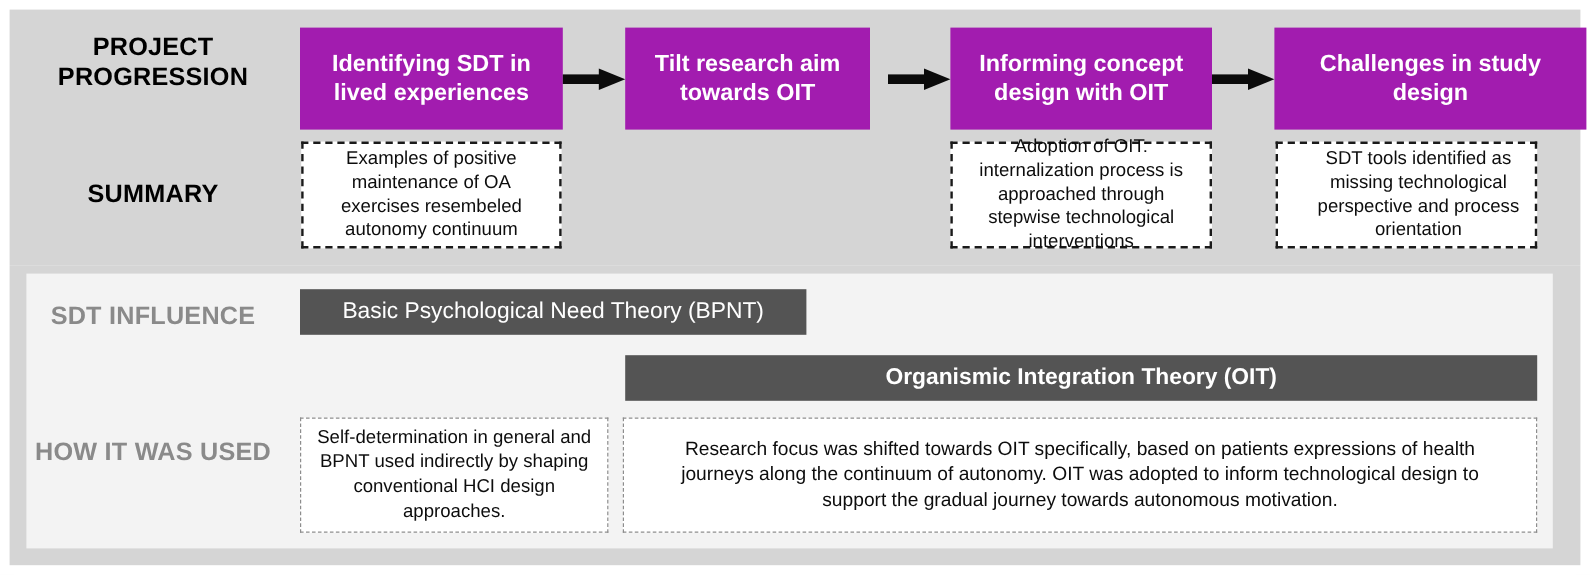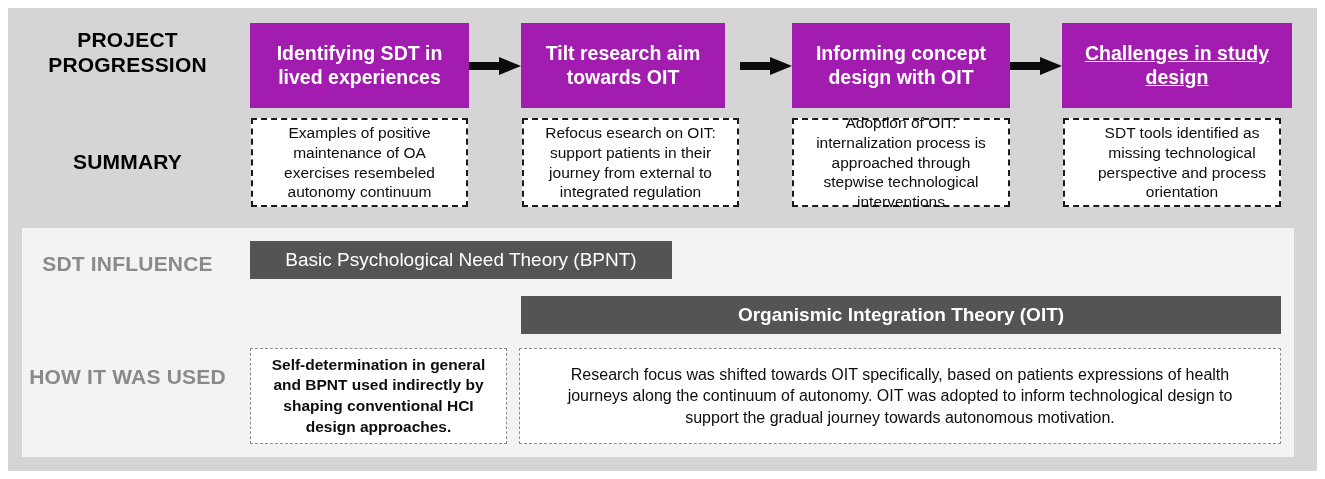--- a/index.html
+++ b/index.html
@@ -88,21 +88,21 @@
     justify-content: center;
     text-align: center;
     padding: 4px 10px;
     box-sizing: border-box;
     top: 23px;
     height: 85px;
   }
   #stage-0 { left: 250px;  width: 219px; }
   #stage-1 { left: 521px;  width: 204px; }
   #stage-2 { left: 792px;  width: 218px; }
-  #stage-3 { left: 1062px; width: 230px; text-decoration: underline; }
+  #stage-3 { left: 1062px; width: 260px; }
 
   
   .arrow {
     position: absolute;
     top: 57px;
     width: 52px;
     height: 18px;
   }
   #arrow-0 { left: 469px; }
   #arrow-1 { left: 740px; }
@@ -184,21 +184,20 @@
     top: 348px;
     height: 96px;
     color: #0d0d0d;
     font-size: 15.5px;
     line-height: 1.33;
   }
   #usage-0 {
     left: 250px;
     width: 257px;
     padding: 17px 10px;
-    font-weight: bold;
   }
   #usage-1 {
     left: 519px;
     width: 762px;
     padding: 5px 26px;
     font-size: 16px;
   }
 </style>
 </head>
 <body>
@@ -227,21 +226,20 @@
   <div class="arrow" id="arrow-1">
     <span class="shaft"></span>
     <span class="head"></span>
   </div>
   <div class="arrow" id="arrow-2">
     <span class="shaft"></span>
     <span class="head"></span>
   </div>
 
   <div class="dashed-box summary-box" id="summary-0">Examples of positive maintenance of OA exercises resembeled autonomy continuum</div>
-  <div class="dashed-box summary-box" id="summary-1">Refocus esearch on OIT: support patients in their journey from external to integrated regulation</div>
   <div class="dashed-box summary-box" id="summary-2">Adoption of OIT: internalization process is approached through stepwise technological interventions</div>
   <div class="dashed-box summary-box" id="summary-3">SDT tools identified as missing technological perspective and process orientation</div>
 
   <div class="theory-bar" id="bar-bpnt">Basic Psychological Need Theory (BPNT)</div>
   <div class="theory-bar" id="bar-oit">Organismic Integration Theory (OIT)</div>
 
   <div class="dashed-box usage-box" id="usage-0">Self-determination in general and BPNT used indirectly by shaping conventional HCI design approaches.</div>
   <div class="dashed-box usage-box" id="usage-1">Research focus was shifted towards OIT specifically, based on patients expressions of health journeys along the continuum of autonomy. OIT was adopted to inform technological design to support the gradual journey towards autonomous motivation.</div>
 
 </div>

